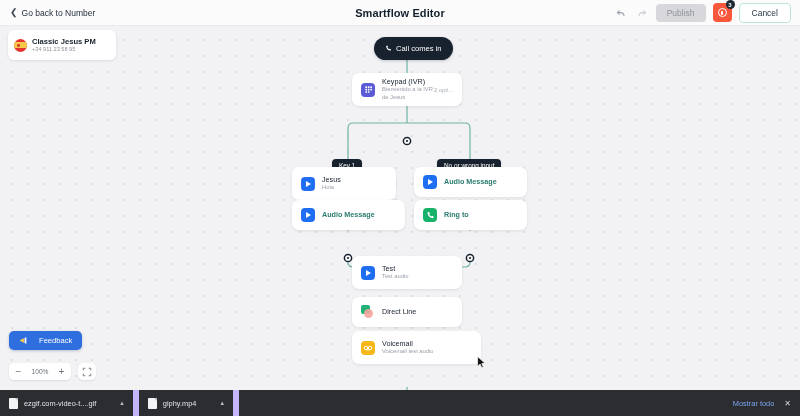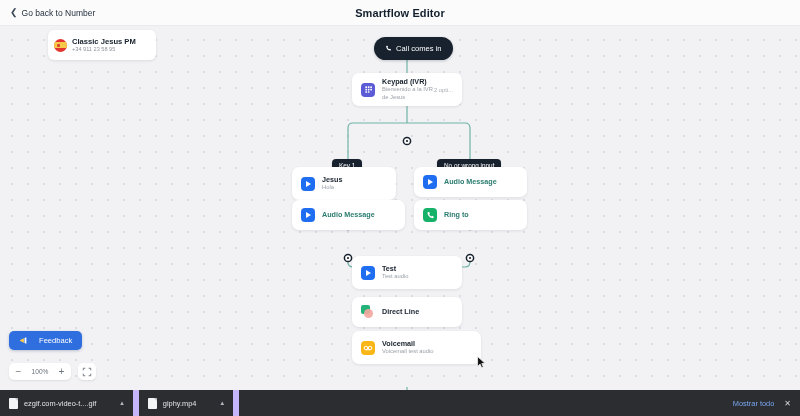--- a/index.html
+++ b/index.html
@@ -77,21 +77,21 @@
     background-position: 4px 6px;
     overflow: hidden;
   }
   svg.wires { position: absolute; inset: 0; width: 800px; height: 364px; }
 
   
   .contact-card {
     position: absolute; left: 8px; top: 4px; width: 108px; height: 30px;
     background: #ffffff; border-radius: 6px;
     box-shadow: 0 1px 3px rgba(20,25,35,.10);
-    display: flex; align-items: center; gap: 5px; padding: 0 6px; margin-left: 40px;
+    display: flex; align-items: center; gap: 5px; padding: 0 6px;
   }
   .flag {
     width: 13px; height: 13px; border-radius: 50%;
     background: #e3342f; flex: 0 0 auto; position: relative; overflow: hidden;
   }
   .flag::before {
     content: ""; position: absolute; left: 0; right: 0; top: 3.6px; height: 5.6px;
     background: #f7c948;
   }
   .flag::after {
@@ -125,21 +125,21 @@
     display: flex; align-items: center; justify-content: center; margin-right: 7px;
   }
   .ico-keypad { background: #5b5bd6; }
   .ico-play   { background: #1f6ef2; }
   .ico-phone  { background: #17b26a; }
   .ico-vm     { background: #f9b617; }
   .ico-dl     { background: transparent; position: relative; }
   .ico-dl .d1 { position:absolute; left:0; top:0; width:9px; height:9px; background:#23b277; border-radius:2px;}
   .ico-dl .d2 { position:absolute; left:3px; top:4px; width:9px; height:9px; background:#f4a7a0; border-radius:50%; opacity:.92;}
   .node-texts { display: flex; flex-direction: column; justify-content: center; min-width: 0; }
-  .node-title { font-size: 7.2px; font-weight: bold; color: #17212d; line-height: 1.3; }
+  .node-title { font-size: 7.2px; font-weight: normal; color: #17212d; line-height: 1.3; }
   .node-title.teal { color: #2b7c70; font-weight: bold; }
   .node-sub { font-size: 5.8px; color: #9aa0a8; line-height: 1.35; }
   .node-right { margin-left: auto; font-size: 5.8px; color: #a7adb5; white-space: nowrap; }
 
   .tri { width: 0; height: 0; border-left: 5px solid #fff;
          border-top: 3.2px solid transparent; border-bottom: 3.2px solid transparent;
          margin-left: 1.5px; }
 
   
   .feedback-btn {
@@ -198,20 +198,42 @@
 <body>
 
 <div id="app">
 
   <div class="topbar">
     <div class="back-link">
       <span class="chev-left">❮</span>
       <span>Go back to Number</span>
     </div>
     <div class="app-title">Smartflow Editor</div>
+    <div class="topbar-right">
+      <div class="icon-btn">
+        <svg width="12" height="12" viewBox="0 0 14 14">
+            <path class="undo-g" d="M10.5 10.5c0-2.5-1.6-4-4.2-4H3.2"></path>
+            <path class="undo-g" d="M5.4 4.2 2.9 6.5l2.5 2.3"></path>
+          </svg>
+      </div>
+      <div class="icon-btn">
+        <svg width="12" height="12" viewBox="0 0 14 14">
+            <path class="redo-g" d="M3.5 10.5c0-2.5 1.6-4 4.2-4h3.1"></path>
+            <path class="redo-g" d="M8.6 4.2l2.5 2.3-2.5 2.3"></path>
+          </svg>
+      </div>
+      <button class="btn-publish">Publish</button>
+      <div class="alert-wrap">
+        <button class="btn-alert">
+          <span class="alert-dot"></span>
+        </button>
+        <span class="alert-badge">3</span>
+      </div>
+      <button class="btn-cancel">Cancel</button>
+    </div>
   </div>
 
   <div class="canvas">
 
     <svg class="wires">
       <g stroke="#6fb3a6" stroke-width="1.2" fill="none">
 
         <path d="M407,32 L407,52"></path>
 
         <path d="M407,71 L407,97"></path>

